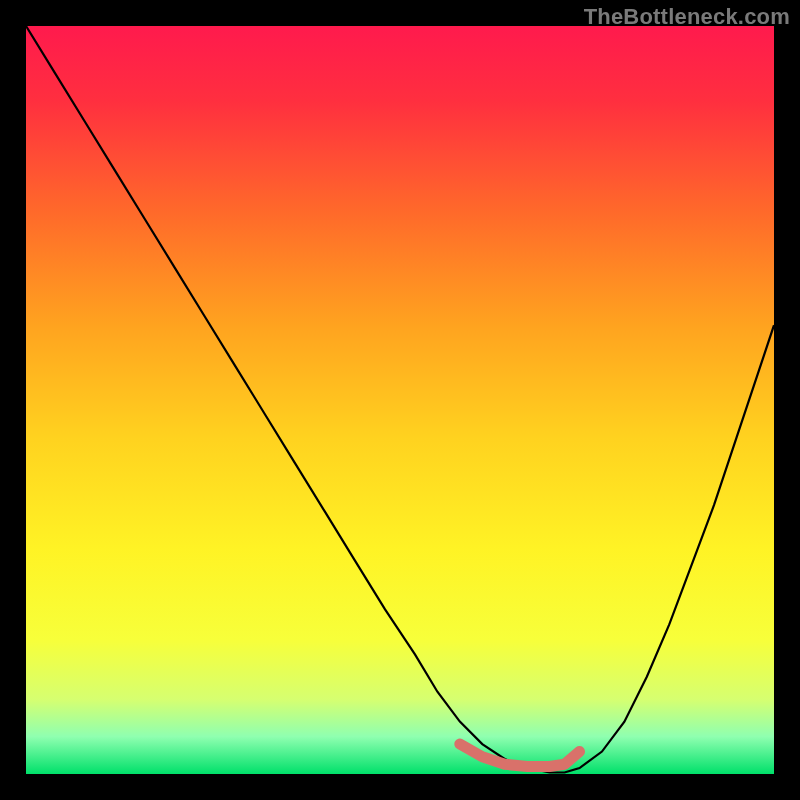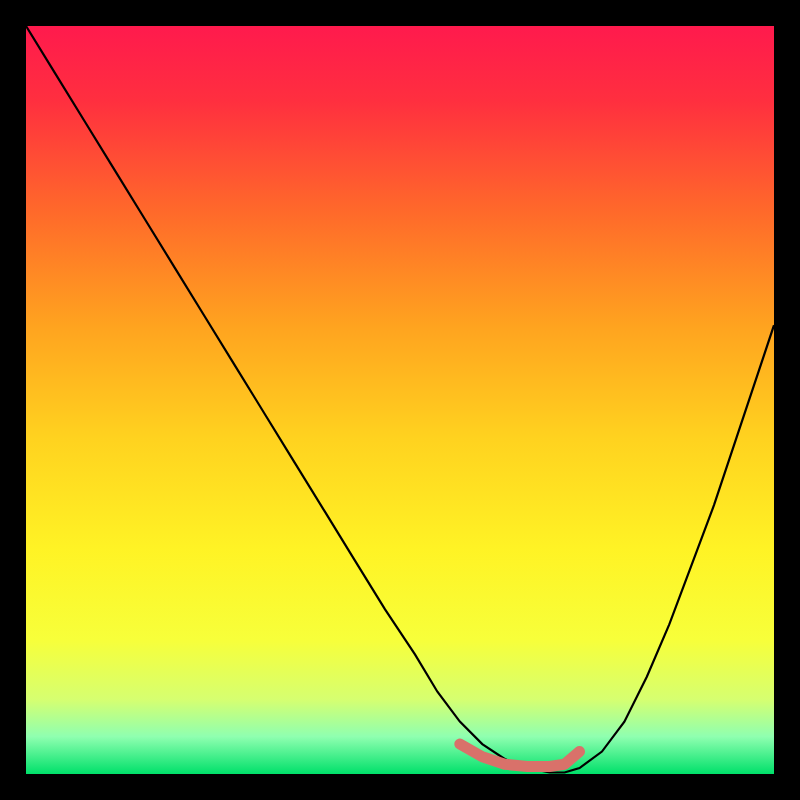--- a/index.html
+++ b/index.html
@@ -58,13 +58,14 @@
             <stop offset="90%" stop-color="#d6ff70"></stop>
             <stop offset="95%" stop-color="#8fffb0"></stop>
             <stop offset="100%" stop-color="#00e06a"></stop>
           </linearGradient>
       </defs>
       <rect id="bg-rect" x="0" y="0" width="748" height="748" fill="url(#bg-grad)"></rect>
       <path id="curve-path" fill="none" stroke="#000000" stroke-width="2.2" d="M0.00 0.00 L29.92 48.62 L59.84 97.24 L89.76 145.86 L119.68 194.48 L149.60 243.10 L179.52 291.72 L209.44 340.34 L239.36 388.96 L269.28 437.58 L299.20 486.20 L329.12 534.82 L359.04 583.44 L388.96 628.32 L411.40 665.72 L433.84 695.64 L456.28 718.08 L478.72 733.04 L501.16 742.02 L523.60 746.50 L538.56 746.50 L553.52 742.02 L575.96 725.56 L598.40 695.64 L620.84 650.76 L643.28 598.40 L665.72 538.56 L688.16 478.72 L710.60 411.40 L733.04 344.08 L748.00 299.20"></path>
       <path id="marker-path" fill="none" stroke="#d9716a" stroke-width="11" stroke-linecap="round" stroke-linejoin="round" d="M433.84 718.08 L456.28 730.80 L478.72 738.28 L501.16 740.52 L523.60 740.52 L538.56 738.28 L553.52 725.56"></path>
     </svg>
   </div>
+  <div class="watermark">TheBottleneck.com</div>
 </div>
 
 </body></html>

